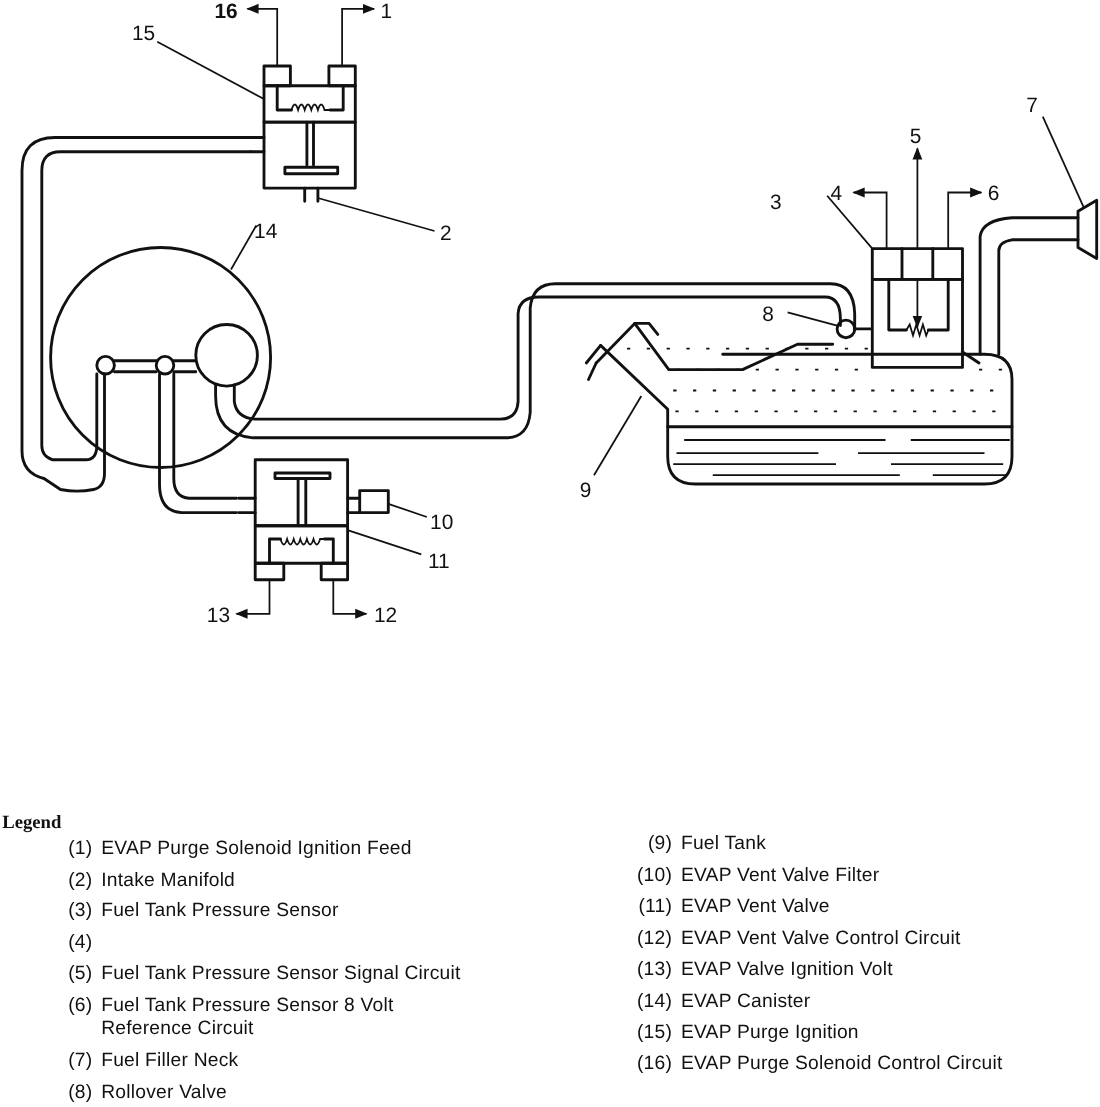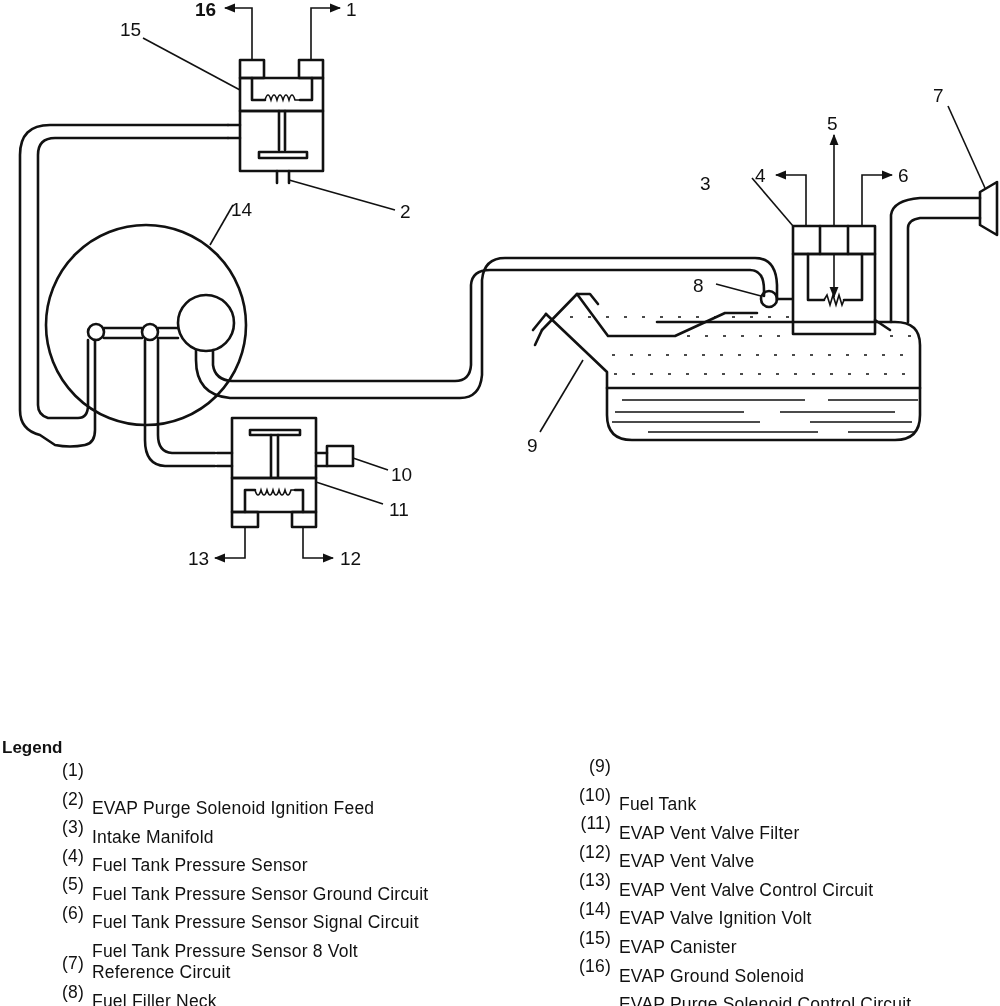--- a/index.html
+++ b/index.html
@@ -3,30 +3,30 @@
 <meta charset="utf-8">
 <style>
   html, body { margin: 0; padding: 0; background: #ffffff; }
   body { width: 1000px; height: 1006px; position: relative; overflow: hidden;
          font-family: "Liberation Sans", "DejaVu Sans", sans-serif; color: #111; }
   #diagram { position: absolute; left: 0; top: 0; width: 1000px; height: 700px; }
   #diagram .ln { fill: none; stroke: #111; stroke-width: 2.6; stroke-linejoin: round; stroke-linecap: round; }
   #diagram .thin { fill: none; stroke: #111; stroke-width: 1.6; }
   #diagram .lbl { font-family: "Liberation Sans", sans-serif; font-size: 19px; fill: #111; }
   .legend { position: absolute; left: 0; top: 736px; width: 1000px; height: 270px; }
-  .legend-title { position: absolute; left: 2px; top: 2px; font-weight: bold; font-size: 17px; }
+  .legend-title { position: absolute; left: 2px; top: 2px; font-weight: bold; font-size: 17px; font-family: Liberation Serif, serif; }
   .col { position: absolute; top: 0; }
   .col.left { left: 48px; top: 24px; }
   .col.right { left: 567px; top: 20px; }
   .item { display: flex; font-size: 17.5px; line-height: 21px; height: 28.6px; letter-spacing: 0.2px; }
   .item .num { display: inline-block; text-align: right; margin-right: 8px; }
   .col.left .num { width: 36px; }
   .col.right .num { width: 44px; }
   .item.two-line { height: 50px; }
-  .item .txt { white-space: pre-line; margin-top: 38px; }
+  .item .txt { white-space: pre-line; }
 </style>
 </head>
 <body>
 
 <svg id="diagram" viewBox="0 0 1000 700" xmlns="http://www.w3.org/2000/svg">
   <defs>
     <marker id="arr" viewBox="0 0 10 10" refX="9" refY="5" markerWidth="7" markerHeight="7" orient="auto-start-reverse">
       <path d="M0,1 L10,5 L0,9 z" fill="#111"></path>
     </marker>
   </defs>
@@ -173,21 +173,20 @@
     <div class="item">
         <span class="num">(2)</span>
         <span class="txt">Intake Manifold</span>
       </div>
     <div class="item">
         <span class="num">(3)</span>
         <span class="txt">Fuel Tank Pressure Sensor</span>
       </div>
     <div class="item">
         <span class="num">(4)</span>
-        <span class="txt">Fuel Tank Pressure Sensor Ground Circuit</span>
       </div>
     <div class="item">
         <span class="num">(5)</span>
         <span class="txt">Fuel Tank Pressure Sensor Signal Circuit</span>
       </div>
     <div class="item two-line">
         <span class="num">(6)</span>
         <span class="txt">Fuel Tank Pressure Sensor 8 Volt
 Reference Circuit</span>
       </div>
@@ -221,20 +220,20 @@
     <div class="item">
         <span class="num">(13)</span>
         <span class="txt">EVAP Valve Ignition Volt</span>
       </div>
     <div class="item">
         <span class="num">(14)</span>
         <span class="txt">EVAP Canister</span>
       </div>
     <div class="item">
         <span class="num">(15)</span>
-        <span class="txt">EVAP Ground Solenoid</span>
+        <span class="txt">EVAP Purge Ignition</span>
       </div>
     <div class="item">
         <span class="num">(16)</span>
         <span class="txt">EVAP Purge Solenoid Control Circuit</span>
       </div>
   </div>
 </div>
 
 </body></html>

